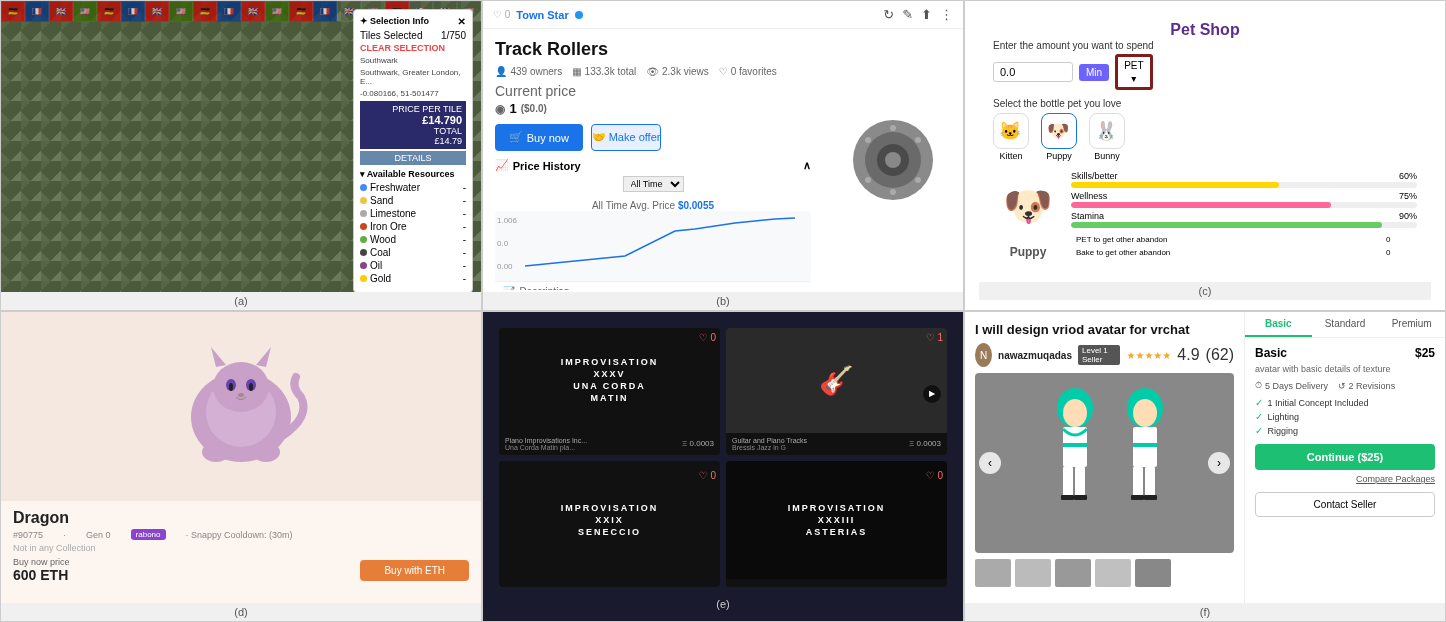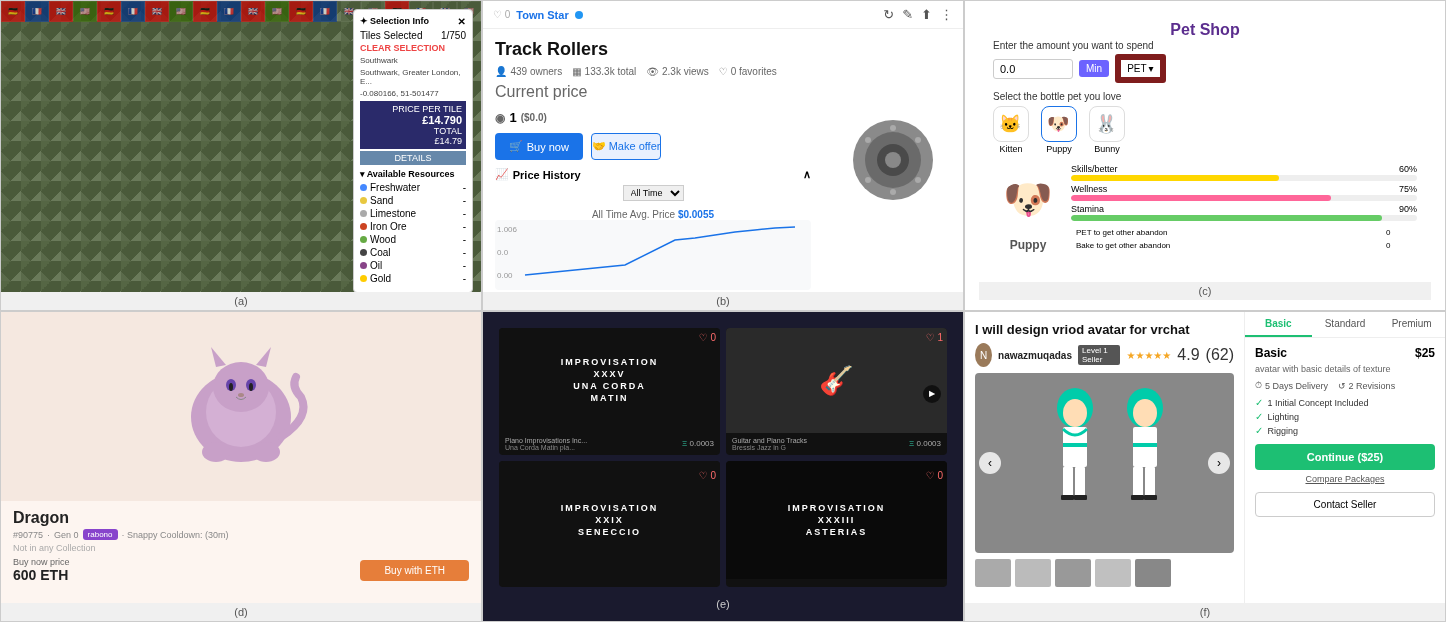--- a/index.html
+++ b/index.html
@@ -165,21 +165,21 @@
     }
     .track-stats {
       display: flex;
       gap: 10px;
       font-size: 10px;
       color: #666;
       margin-bottom: 6px;
       flex-wrap: wrap;
     }
     .stat-item { display: flex; align-items: center; gap: 3px; }
-    .current-price-label { font-size: 16px; color: #666; margin-bottom: 9px; }
+    .current-price-label { font-size: 14px; color: #666; margin-bottom: 2px; }
     .price-value { display: flex; align-items: center; gap: 4px; font-size: 13px; font-weight: bold; }
     .price-dollar { color: #666; font-size: 10px; }
     .btn-row { display: flex; gap: 8px; margin: 8px 0; }
     .buy-btn {
       background: #1a73e8;
       color: #fff;
       border: none;
       padding: 6px 14px;
       border-radius: 4px;
       font-size: 11px;
@@ -273,27 +273,28 @@
     .min-btn {
       background: #6c63ff;
       color: #fff;
       border: none;
       padding: 3px 7px;
       font-size: 10px;
       border-radius: 3px;
       cursor: pointer;
     }
     .pet-dropdown {
-      border: 6px solid #7f1d1d;
+      border: 3px solid #7f1d1d;
       padding: 3px 6px;
       font-size: 10px;
       border-radius: 3px;
       display: flex;
       align-items: center;
       gap: 2px;
+      flex-direction: column;
     }
     .pet-select-label { font-size: 10px; color: #333; margin-bottom: 4px; }
     .pet-options {
       display: flex;
       gap: 12px;
       margin-bottom: 10px;
       align-items: center;
     }
     .pet-option {
       display: flex;
@@ -378,21 +379,21 @@
     }
     .nft-title {
       font-size: 16px;
       font-weight: bold;
       color: #222;
       margin-bottom: 2px;
     }
     .nft-meta {
       display: flex;
       align-items: center;
-      gap: 4px;
+      gap: 20px;
       font-size: 9px;
       color: #888;
       margin-bottom: 3px;
     }
     .nft-badge {
       background: #8844cc;
       color: #fff;
       font-size: 8px;
       padding: 1px 5px;
       border-radius: 3px;
@@ -627,21 +628,21 @@
       border: none;
       padding: 7px 10px;
       width: 100%;
       border-radius: 4px;
       font-size: 11px;
       cursor: pointer;
       margin-bottom: 4px;
       font-weight: bold;
     }
     .compare-link {
-      text-align: center;
+      text-align: right;
       font-size: 9px;
       color: #555;
       margin-bottom: 8px;
       cursor: pointer;
       text-decoration: underline;
     }
     .contact-btn {
       border: 1px solid #ccc;
       background: #fff;
       padding: 6px 10px;

